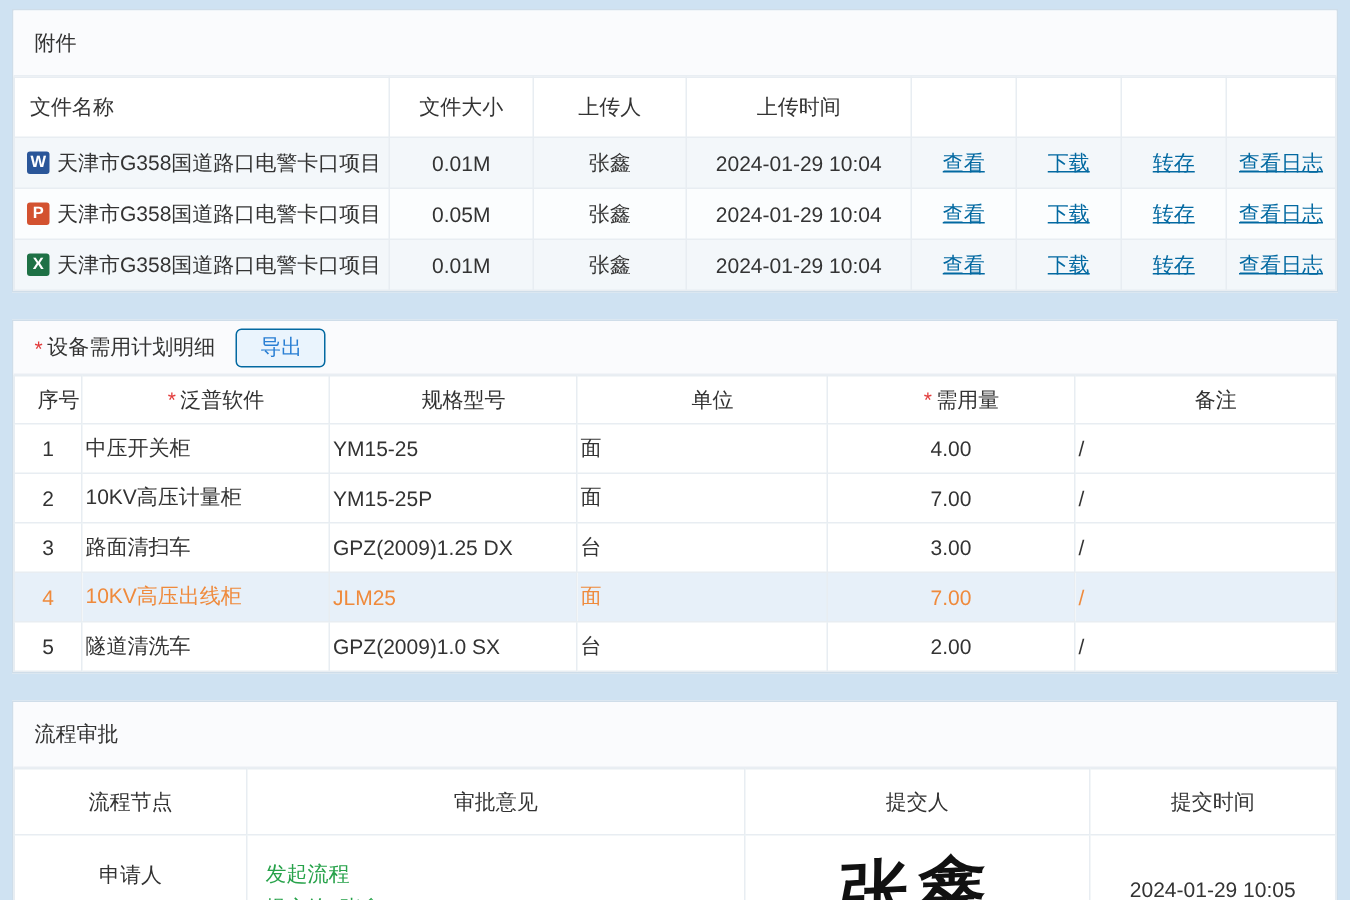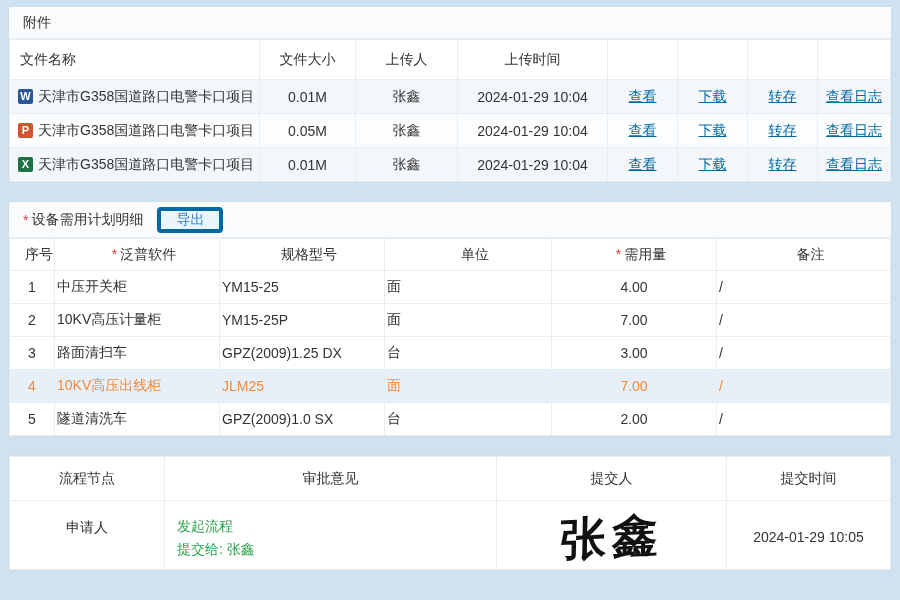--- a/index.html
+++ b/index.html
@@ -6,30 +6,30 @@
   html,body { width:900px; height:600px; overflow:hidden; }
   body {
     background:#cfe2f2;
     font-family:"Liberation Sans","DejaVu Sans",sans-serif;
     font-size:14px; color:#333;
   }
   .page { position:relative; width:900px; height:600px; padding:6px 8px 0 8px; }
 
   .panel { background:#fff; border:1px solid #cfdde9; margin-bottom:18px; }
   .panel-header {
-    height:32px; display:flex; align-items:center; padding:0 14px;
+    height:44px; display:flex; align-items:center; padding:0 14px;
     background:#fafbfd; border-bottom:1px solid #e9eef3;
   }
   .panel-header.tall { height:36px; }
   .panel-title { color:#333; }
   .star { color:#e23b3b; margin-right:3px; }
 
   .export-btn {
     margin-left:14px; height:26px; padding:0 15px;
-    background:#eaf4fd; border:4px solid #0369a1; border-radius:4px;
+    background:#eaf4fd; border:1px solid #0369a1; border-radius:4px;
     color:#2a7fd4; font-size:14px; cursor:pointer;
     font-family:"Liberation Sans","DejaVu Sans",sans-serif;
   }
 
   table { width:100%; border-collapse:collapse; table-layout:fixed; }
   th, td { border:1px solid #e8edf2; font-weight:400; overflow:hidden; white-space:nowrap; }
   th { height:40px; text-align:center; color:#333; background:#fff; }
   td { height:33px; }
 
   
@@ -222,20 +222,23 @@
           <td class="left">GPZ(2009)1.0 SX</td>
           <td class="left">台</td>
           <td class="center">2.00</td>
           <td class="left">/</td>
         </tr>
       </tbody>
     </table>
   </section>
 
   <section class="panel">
+    <div class="panel-header">
+      <span class="panel-title">流程审批</span>
+    </div>
     <table class="ap">
       <colgroup>
         <col style="width:155px">
           <col style="width:332px">
           <col style="width:230px">
           <col>
       </colgroup>
       <thead>
         <tr>
           <th>流程节点</th>

